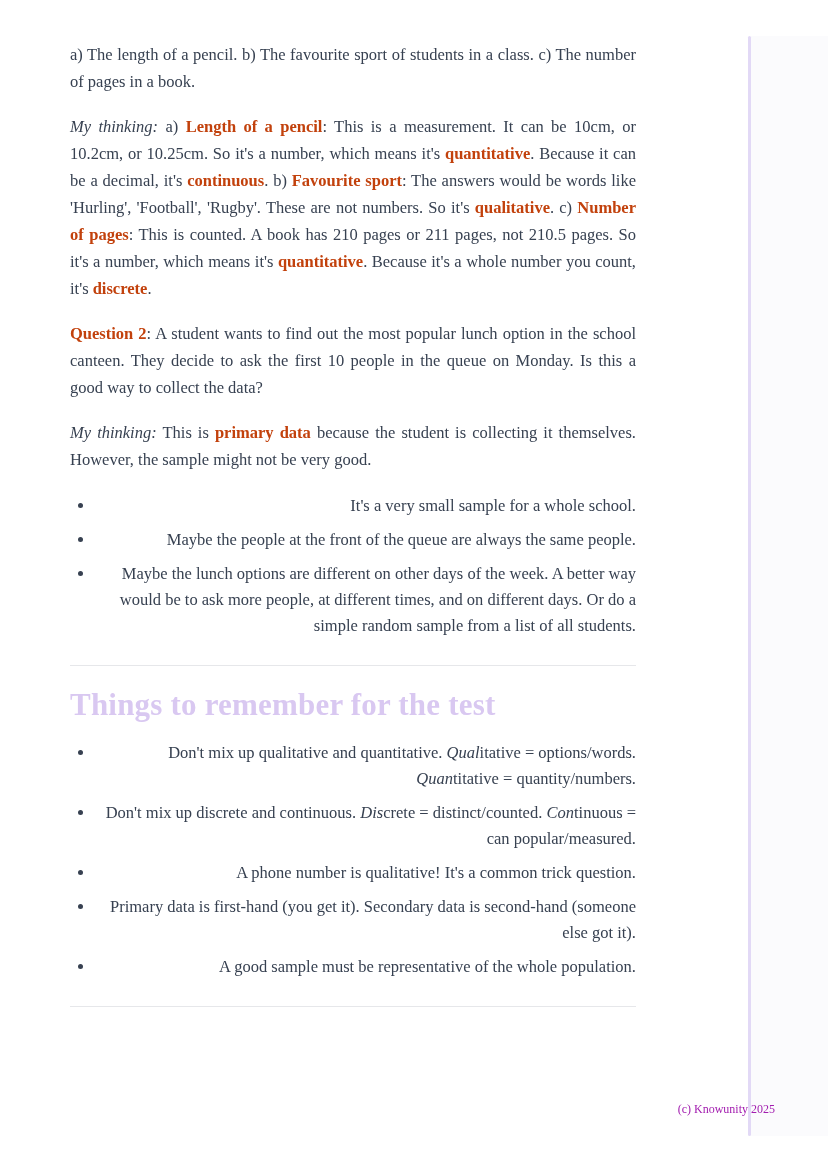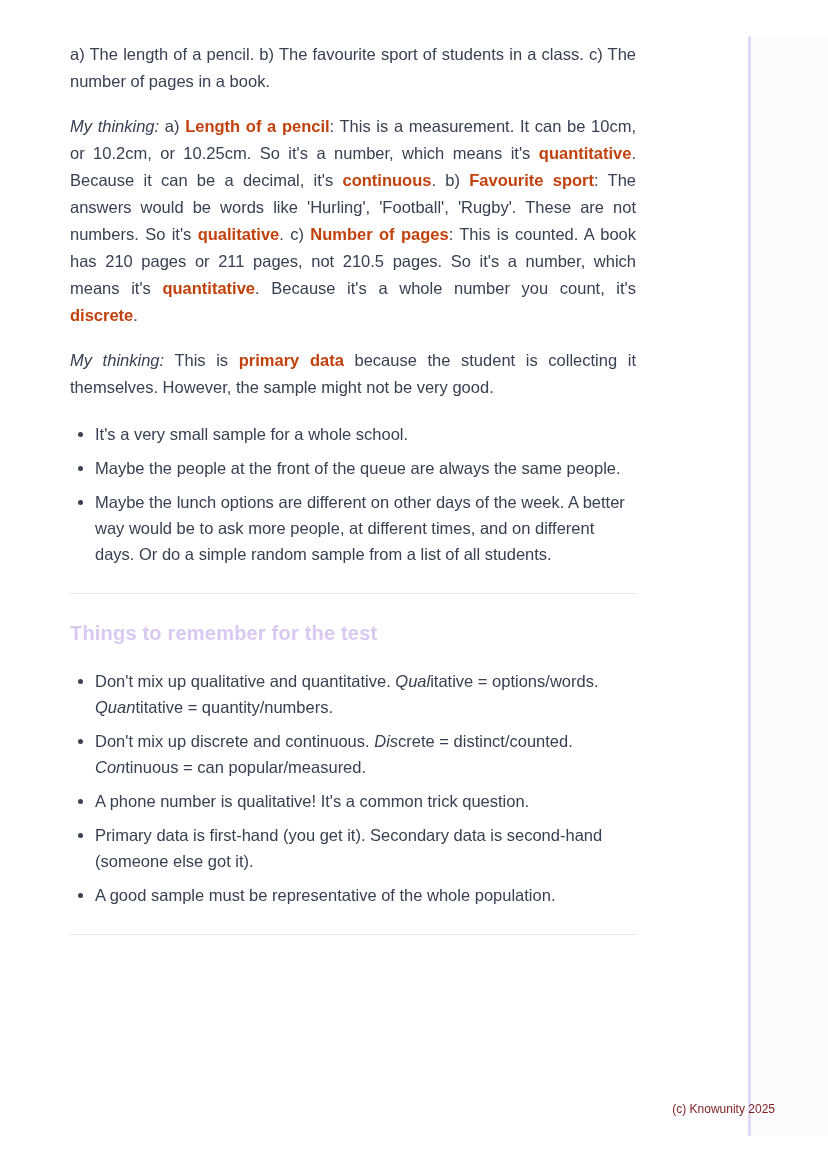--- a/index.html
+++ b/index.html
@@ -1,48 +1,49 @@
 <!DOCTYPE html>
 <html><head>
 <meta charset="utf-8">
 <style>
   html,body { margin:0; padding:0; background:#ffffff; }
   .page {
     position:relative; width:828px; height:1171px; background:#ffffff;
-    font-family:Liberation Sans, sans-serif;
+    font-family:Liberation Serif, serif;
     color:#374151; overflow:hidden;
   }
   .content { position:absolute; left:70px; top:41px; width:566px; }
   .para { margin:0 0 18px 0; font-size:16.5px; line-height:27px; text-align:justify; }
   .runs .b { font-weight:700; color:#c2410c; }
   .runs .i { font-style:italic;margin-top:44px; }
   ul.list { margin:20px 0 20px 0; padding-left:25px; }
-  ul.list li { font-size:16.5px; line-height:26px; margin-bottom:8px; }
+  ul.list li { font-size:16.5px; line-height:26px; margin-bottom:8px;text-align:right; }
   hr.divider { border:none; border-top:1px solid #e6e7ea; margin:26px 0 24px 0; }
   h2.heading {
-    font-size:20px; line-height:30px; font-weight:700;
+    font-size:31px; line-height:30px; font-weight:700;
     color:#d9c8f1; margin:0 0 18px 0; letter-spacing:0.2px;
   }
   .right-strip { position:absolute; left:751px; top:36px; width:77px; height:1100px; background:#fbfbfd; }
   .right-rule { position:absolute; left:748px; top:36px; width:3px; height:1100px; background:#e2d9f6; border-radius:2px; }
   .footer {
     position:absolute; right:53px; top:1102px; z-index:2;
-    font-size:12px; line-height:14px; color:#7f1d1d;
+    font-size:12px; line-height:14px; color:#a21caf;
   }
 </style>
 </head>
 <body>
 
 <div class="page">
   <div class="content">
 
     <p class="para runs"><span class="">a) The length of a pencil. b) The favourite sport of students in a class. c) The number of pages in a book.</span></p>
 
     <p class="para runs"><span class="i">My thinking:</span><span class=""> a) </span><span class="b ">Length of a pencil</span><span class="">: This is a measurement. It can be 10cm, or 10.2cm, or 10.25cm. So it's a number, which means it's </span><span class="b ">quantitative</span><span class="">. Because it can be a decimal, it's </span><span class="b ">continuous</span><span class="">. b) </span><span class="b ">Favourite sport</span><span class="">: The answers would be words like 'Hurling', 'Football', 'Rugby'. These are not numbers. So it's </span><span class="b ">qualitative</span><span class="">. c) </span><span class="b ">Number of pages</span><span class="">: This is counted. A book has 210 pages or 211 pages, not 210.5 pages. So it's a number, which means it's </span><span class="b ">quantitative</span><span class="">. Because it's a whole number you count, it's </span><span class="b ">discrete</span><span class="">.</span></p>
 
+    <p class="para runs"><span class="b ">Question 2</span><span class="">: A student wants to find out the most popular lunch option in the school canteen. They decide to ask the first 10 people in the queue on Monday. Is this a good way to collect the data?</span></p>
 
     <p class="para runs"><span class="i">My thinking:</span><span class=""> This is </span><span class="b ">primary data</span><span class=""> because the student is collecting it themselves. However, the sample might not be very good.</span></p>
 
     <ul class="list">
       <li class="runs"><span class="">It's a very small sample for a whole school.</span></li>
       <li class="runs"><span class="">Maybe the people at the front of the queue are always the same people.</span></li>
       <li class="runs"><span class="">Maybe the lunch options are different on other days of the week. A better way would be to ask more people, at different times, and on different days. Or do a simple random sample from a list of all students.</span></li>
     </ul>
 
     <hr class="divider">

